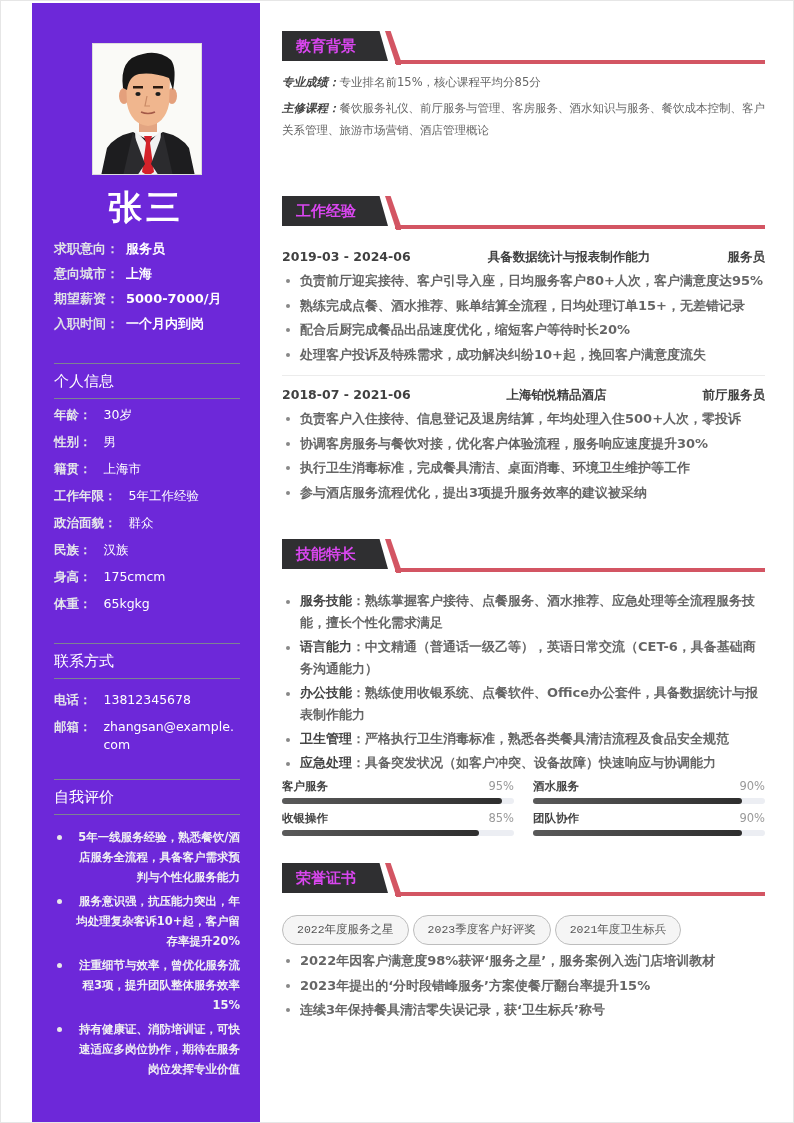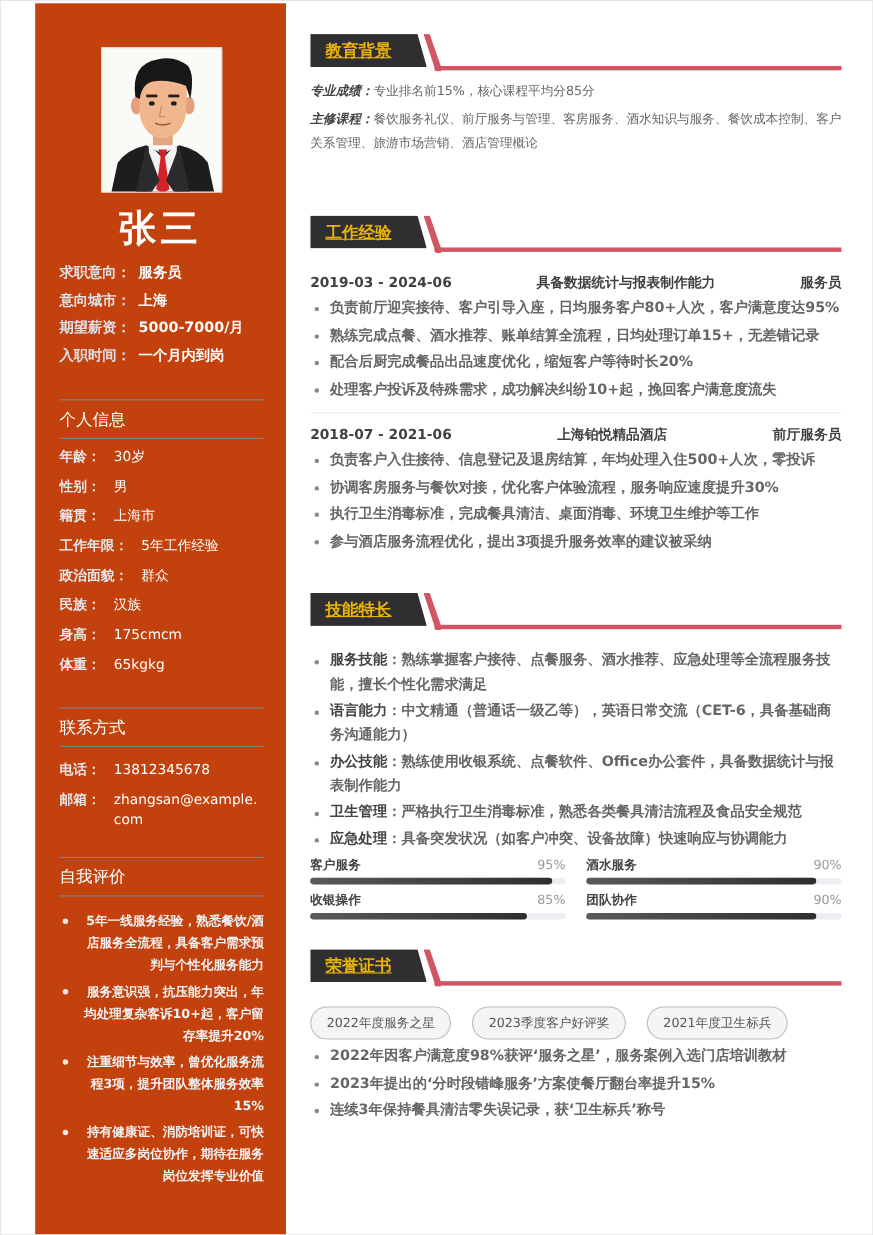--- a/index.html
+++ b/index.html
@@ -1,57 +1,57 @@
 <!DOCTYPE html>
 <html><head>
 <meta charset="utf-8">
 <style>
   * { box-sizing: border-box; margin: 0; padding: 0; }
   html, body { width: 794px; height: 1123px; background: #ffffff; overflow: hidden; }
   body { font-family: "DejaVu Sans", "Liberation Sans", sans-serif; color: #555; position: relative; }
   .page { position: absolute; left: 0; top: 0; width: 794px; height: 1123px; border: 1px solid #e6e6e6; }
   
-  .sidebar { position: absolute; left: 31px; top: 2px; width: 228px; height: 1119px; background: #c2410c; color: #fff; padding: 0 22px; }
+  .sidebar { position: absolute; left: 31px; top: 2px; width: 228px; height: 1119px; background: #6d28d9; color: #fff; padding: 0 22px; }
   .photo { position: absolute; left: 60px; top: 40px; width: 110px; height: 132px; background: #fafaf8; border: 1px solid #ddd; overflow: hidden; }
   .name { position: absolute; left: 0; right: 0; top: 182px; text-align: center; font-size: 34px; font-weight: bold; letter-spacing: 4px; color: #fff; }
   .intent { position: absolute; left: 22px; top: 236px; width: 190px; }
   .intent-row { display: flex; font-size: 13px; font-weight: bold; height: 25px; line-height: 20px; color: #e4e6ea; }
   .intent-row .lab { width: 72px; color: #dfe1e6; }
   .intent-row .val { color: #ffffff; }
   .side-section { position: absolute; left: 22px; width: 186px; }
   .side-title { border-top: 1px solid #7d8392; border-bottom: 1px solid #7d8392; font-size: 15px; font-weight: normal; color: #fff; height: 36px; line-height: 35px; padding-left: 0; }
   .kv { display: flex; font-size: 12.5px; line-height: 18px; margin-top: 9px; }
   .kv .k { font-weight: bold; color: #e4e6ea; white-space: nowrap; margin-right: 12px; }
   .kv .v { color: #ffffff; word-break: break-all; }
   .side-list { list-style: none; margin-top: 12px; text-align: right; }
   .side-list li { position: relative; padding-left: 16px; font-size: 11.5px; font-weight: bold; line-height: 20px; color: #f0f1f3; margin-bottom: 4px; }
   .side-list li::before { content: ""; position: absolute; left: 3px; top: 8px; width: 5px; height: 5px; border-radius: 50%; background: #e8e8e8; }
   
   .main { position: absolute; left: 281px; top: 0; width: 483px; }
   .sec-head { position: relative; height: 34px; }
-  .sec-tag { position: absolute; left: 0; top: 0; height: 30px; width: 106px; background: #2f2f31; color: #eab308; font-size: 15px; font-weight: bold; line-height: 30px; padding-left: 14px; clip-path: polygon(0 0, 92% 0, 100% 100%, 0 100%); text-decoration: underline; }
+  .sec-tag { position: absolute; left: 0; top: 0; height: 30px; width: 106px; background: #2f2f31; color: #d946ef; font-size: 15px; font-weight: bold; line-height: 30px; padding-left: 14px; clip-path: polygon(0 0, 92% 0, 100% 100%, 0 100%); }
   .sec-slash { position: absolute; left: 103px; top: 0; width: 16px; height: 34px; background: #d35563; clip-path: polygon(0 0, 35% 0, 100% 88%, 100% 100%, 70% 100%); }
   .sec-line { position: absolute; left: 113px; right: 0; top: 29px; height: 4px; background: #d35563; }
   .row3 { display: flex; justify-content: space-between; font-size: 12.5px; font-weight: bold; color: #404040; line-height: 18px; }
   .row3 .c2 { text-align: center; flex: 1; }
   .para { font-size: 11.5px; color: #666; line-height: 22px; }
   .para b { color: #444; font-style: italic; }
   ul.bul { list-style: none; }
   ul.bul li { position: relative; padding-left: 18px; font-size: 13px; color: #666; line-height: 24.5px; font-weight: bold; }
   ul.bul li::before { content: ""; position: absolute; left: 4px; top: 10px; width: 4px; height: 4px; border-radius: 50%; background: #888; }
   ul.bul.skills li { line-height: 22px; margin-bottom: 2px; }
   ul.bul li b { color: #444; }
   .divider { height: 1px; background: #ececec; margin: 8px 0 10px; }
   .bars { display: grid; grid-template-columns: 232px 232px; column-gap: 19px; row-gap: 6px; margin-top: 4px; }
   .bar-top { display: flex; justify-content: space-between; font-size: 11.5px; line-height: 16px; }
   .bar-top .bl { font-weight: bold; color: #444; }
   .bar-top .bp { color: #999; }
   .bar-track { margin-top: 4px; height: 6px; border-radius: 3px; background: #eceef3; position: relative; }
   .bar-fill { position: absolute; left: 0; top: 0; height: 6px; border-radius: 3px; background: linear-gradient(90deg, #5a5a5a, #2e2e2e); }
-  .pills { display: flex; gap: 19px; margin-top: 12px; }
+  .pills { display: flex; gap: 4px; margin-top: 12px; font-family: Liberation Mono, monospace; }
   .pill { height: 30px; line-height: 28px; padding: 0 14px; border: 1px solid #bdbdbd; border-radius: 15px; background: #f5f5f5; font-size: 11.5px; color: #555; }
 </style>
 </head>
 <body>
 
 <div class="page">
 
   <aside class="sidebar">
     <div class="photo">
       <svg width="110" height="132" viewBox="0 0 110 132">

